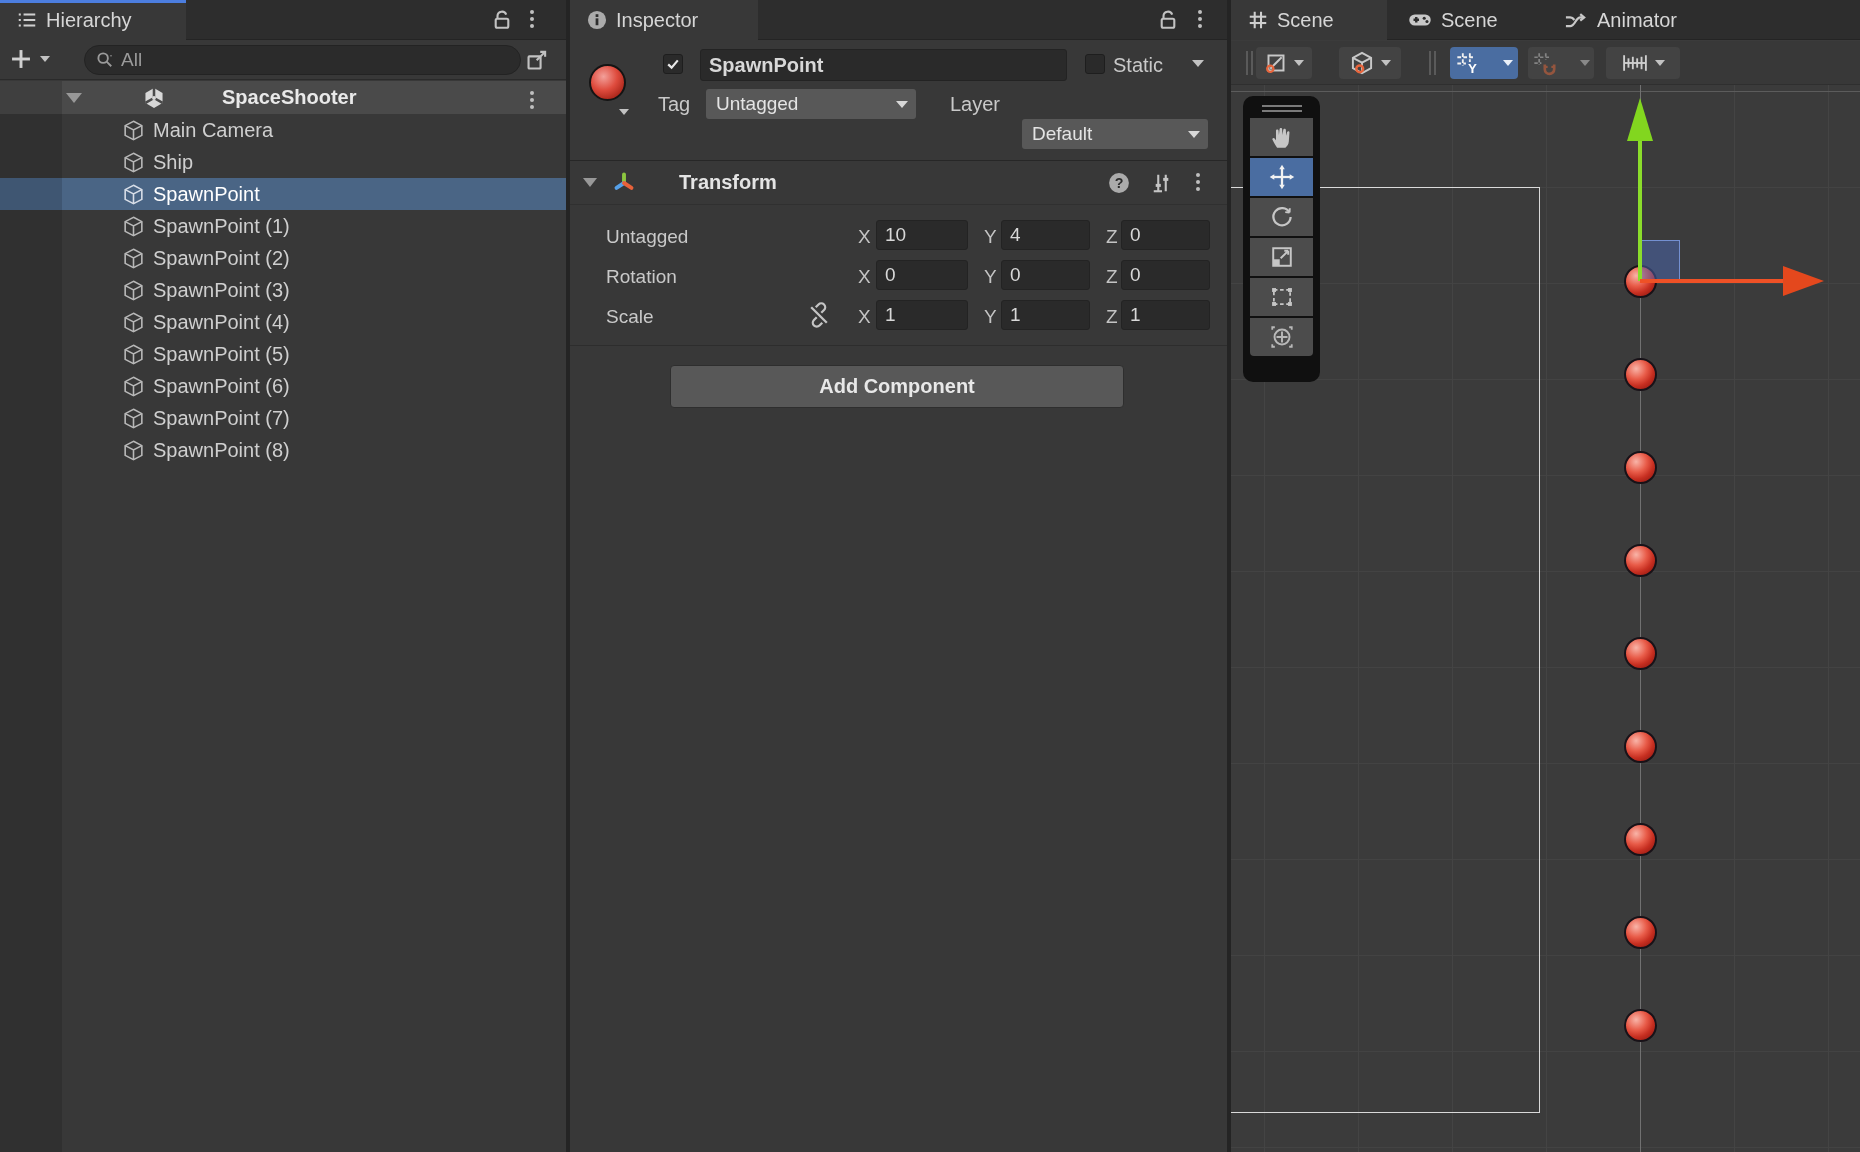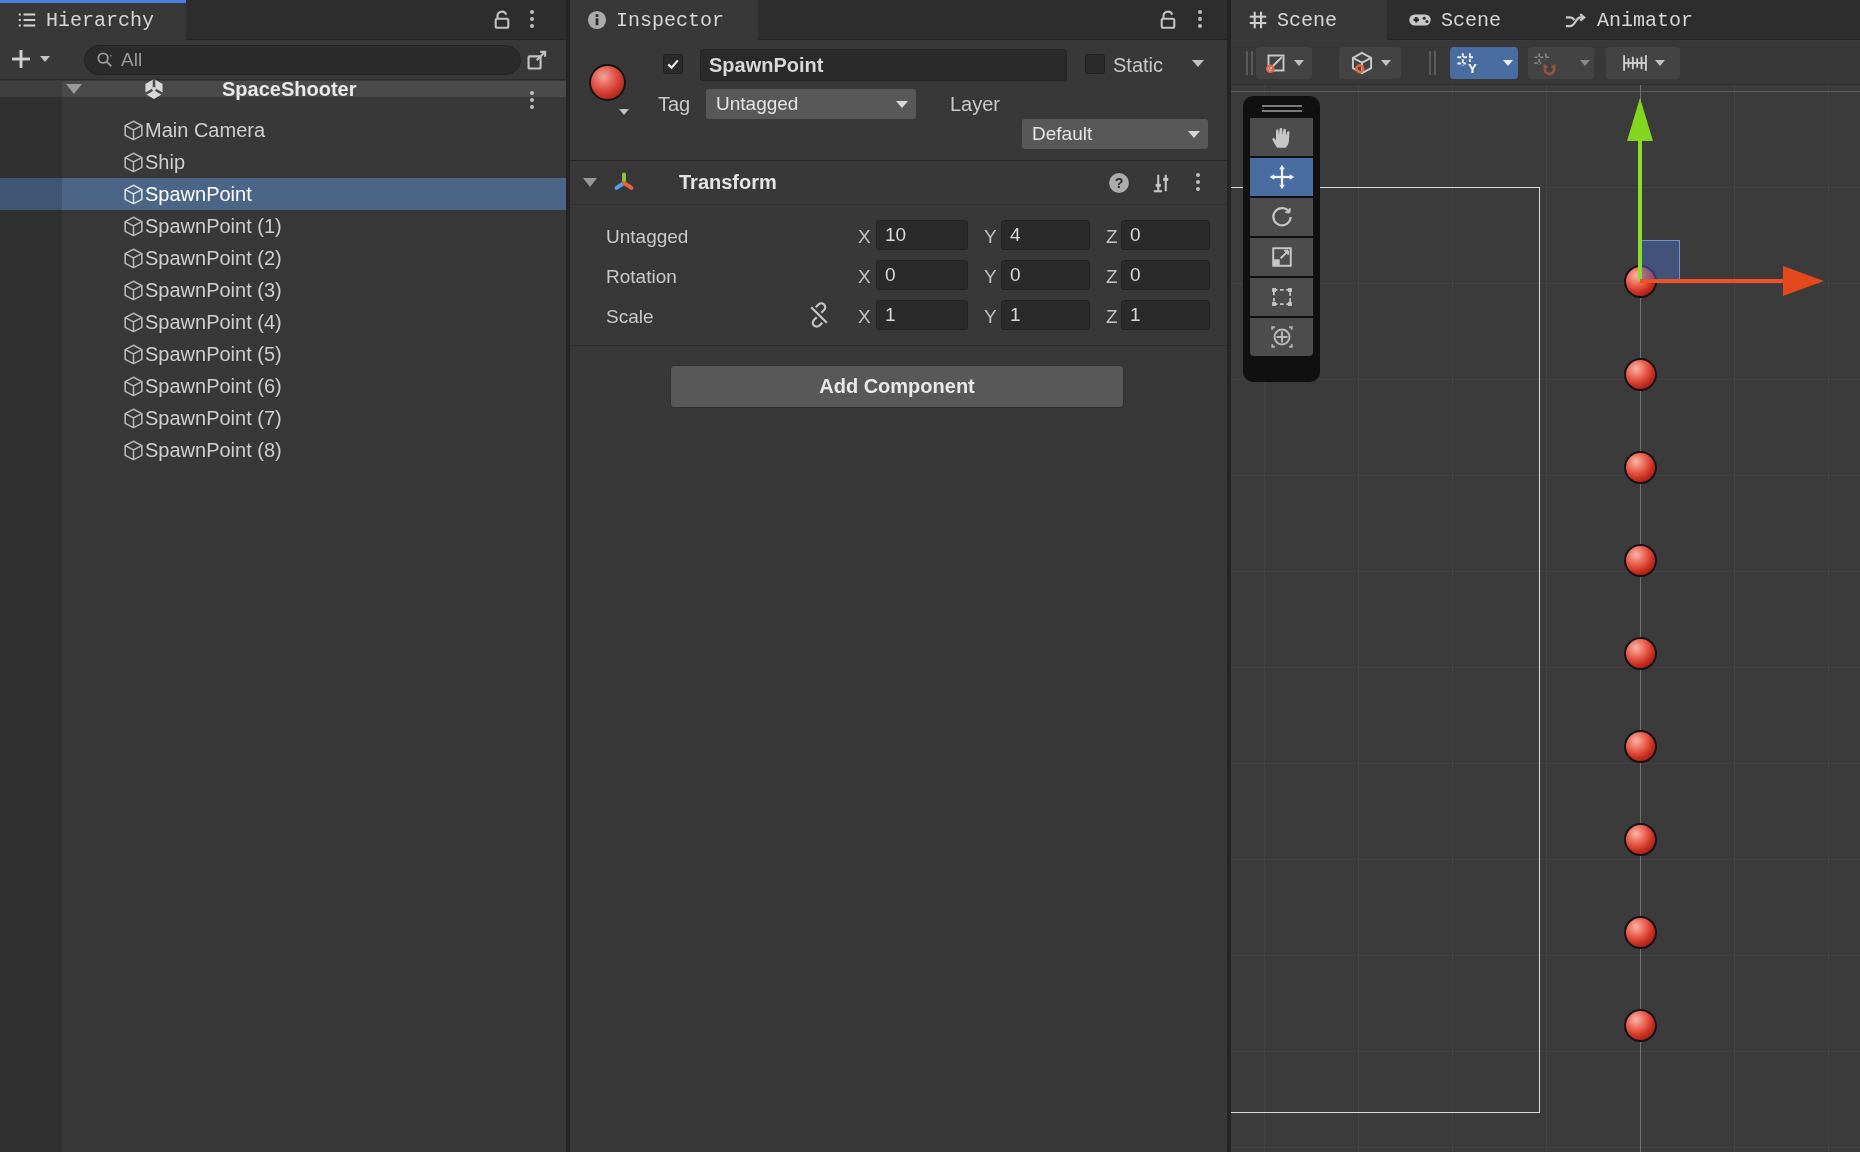--- a/index.html
+++ b/index.html
@@ -5,21 +5,21 @@
   * { margin:0; padding:0; box-sizing:border-box; }
   html,body { width:1860px; height:1152px; overflow:hidden; background:#282828;
     font-family:"Liberation Sans", sans-serif; color:#C9C9C9; }
   .abs { position:absolute; }
   svg { display:block; }
 
   
   .tabbar { position:absolute; left:0; top:0; right:0; height:40px; background:#2D2D2D;
     border-bottom:1px solid #242424; }
   .tab { position:absolute; top:0; height:40px; display:flex; align-items:center; gap:8px;
-    padding:11px 16px; font-size:20px; color:#D6D6D6;font-family:Liberation Mono, monospace; }
+    padding:11px 16px; font-size:20px; color:#D6D6D6; }
   .tab.active { background:#383838; }
   .focusline { position:absolute; left:0; top:0; height:3px; background:#4C7EE0; }
   .kebab { display:flex; flex-direction:column; gap:3px; align-items:center; }
   .kebab i { width:4px; height:4px; border-radius:50%; background:#BFBFBF; }
   .caret { width:0; height:0; border-left:6px solid transparent; border-right:6px solid transparent;
     border-top:7px solid #C2C2C2; }
   .caret.sm { border-left-width:5px; border-right-width:5px; border-top-width:6px; }
   .field { background:#2A2A2A; border:1px solid #232323; border-radius:3px; color:#D8D8D8;
     font-size:19px; font-family:"Liberation Sans", sans-serif; padding:0 8px; outline:none; }
   .drop { background:#585858; border-radius:3px; display:flex; align-items:center;
@@ -33,25 +33,25 @@
   #hierarchy { position:absolute; left:0; top:0; width:566px; height:1152px; background:#383838; }
   #hierarchy .toolbar { position:absolute; left:0; top:40px; width:100%; height:40px;
     background:#383838; border-bottom:1px solid #2A2A2A; }
   .searchpill { position:absolute; left:84px; top:5px; width:437px; height:30px; background:#2B2B2B;
     border:1px solid #232323; border-radius:15px; display:flex; align-items:center; padding:0 10px; }
   .searchpill input { background:transparent; border:none; outline:none; color:#BDBDBD;
     font-size:19px; font-family:"Liberation Sans", sans-serif; width:330px; margin-left:6px; }
   .searchpill input::placeholder { color:#9A9A9A; }
   #tree { position:absolute; left:0; top:81px; width:100%; bottom:0; }
   #tree .gutter { position:absolute; left:0; top:0; width:62px; height:100%; background:rgba(0,0,0,0.14); }
-  .scene-row { position:absolute; left:0; top:0; width:100%; height:16px; background:#4A4A4A;
+  .scene-row { position:absolute; left:0; top:0; width:100%; height:33px; background:#4A4A4A;
     display:flex; align-items:center;gap:48px; }
   .scene-row .lbl { font-weight:bold; font-size:20px; color:#E9E9E9; margin-left:8px; }
   .tree-row { position:absolute; left:0; width:100%; height:32px; display:flex; align-items:center; }
-  .tree-row .lbl { font-size:20px; color:#CFCFCF; }
+  .tree-row .lbl { font-size:20px; color:#CFCFCF; margin-left:8px; }
   .tree-row.selected { background:#4A6585; }
   .tree-row.selected .lbl { color:#FFFFFF; }
   .cubeicon { margin-left:122px; }
   .fold { width:0; height:0; border-left:8px solid transparent; border-right:8px solid transparent;
     border-top:10px solid #989898; }
 
   
   #inspector { position:absolute; left:570px; top:0; width:660px; height:1152px; background:#383838; }
   .vsep { position:absolute; top:0; width:4px; height:1152px; background:#242424; }
   .header-sec { position:absolute; left:0; top:41px; width:100%; height:104px; }

